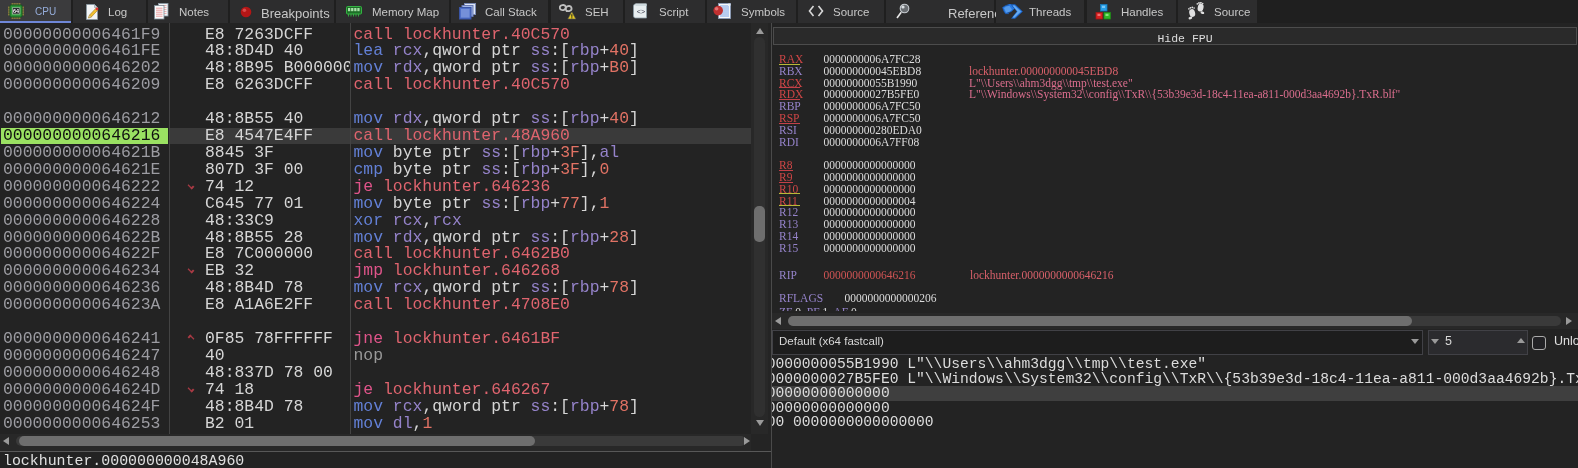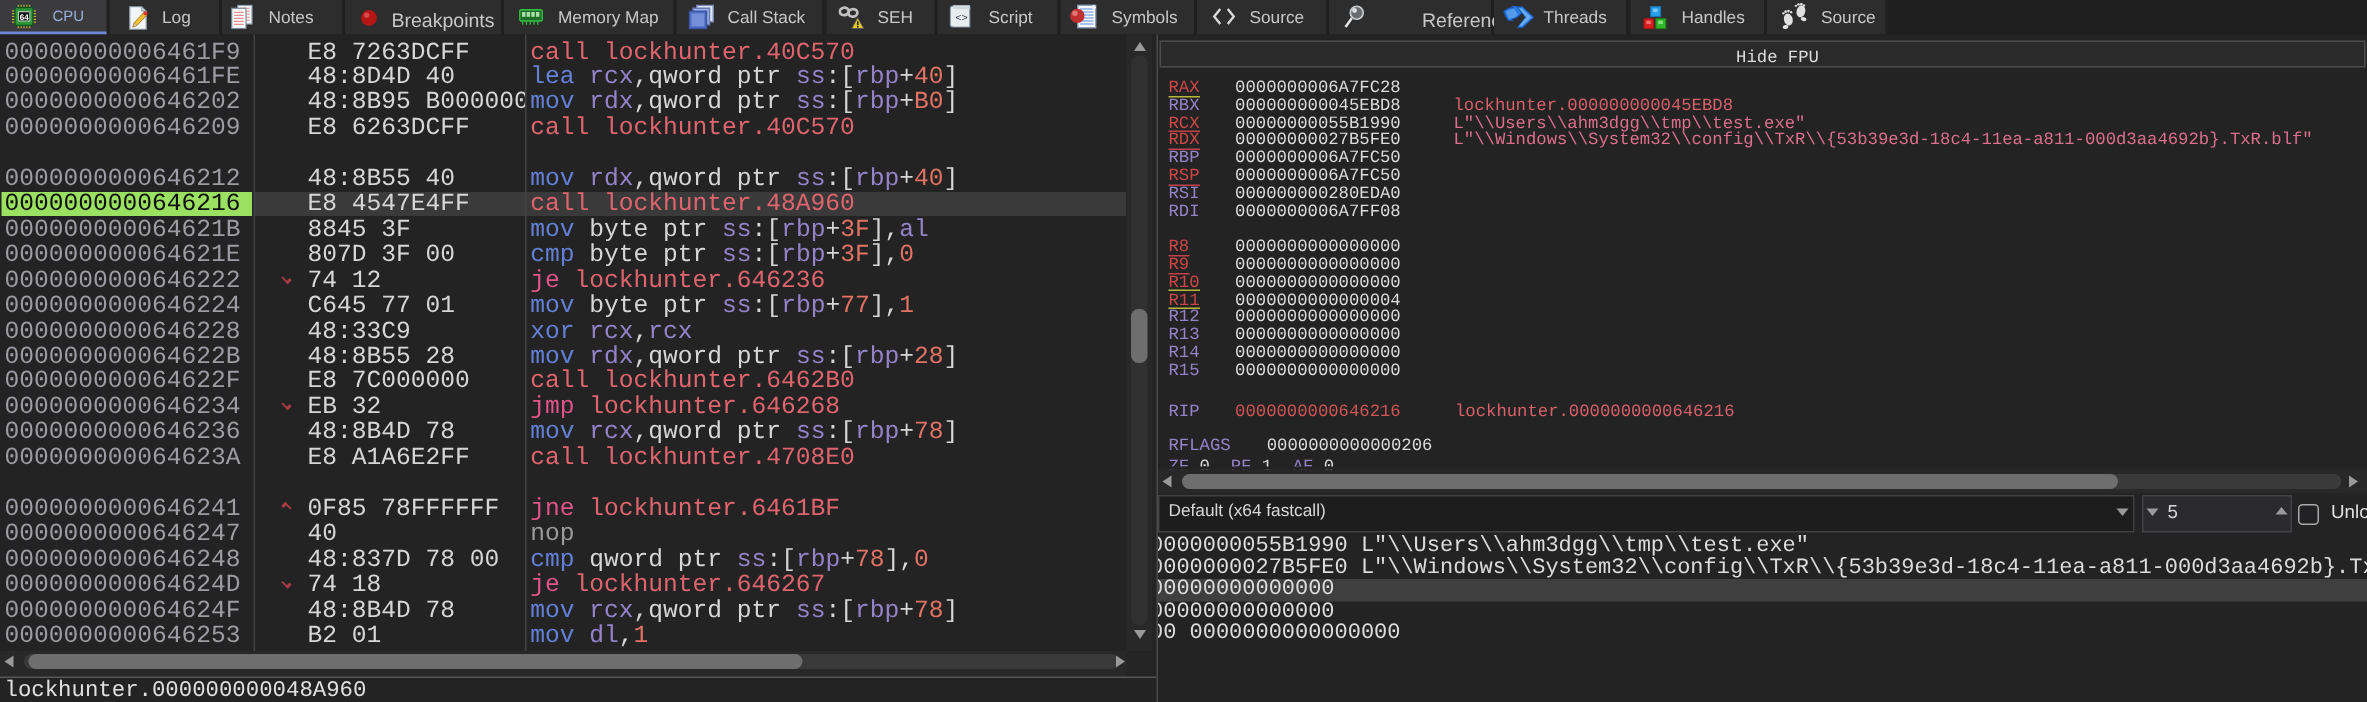--- a/index.html
+++ b/index.html
@@ -24,21 +24,21 @@
 
 .sbtrack{position:absolute;background:#3a3a3a;border-radius:6px}
 .sbthumb{position:absolute;background:#6e6e6e;border-radius:5px}
 .arr{position:absolute;width:0;height:0}
 
 #statusbar{position:absolute;left:0;top:451px;width:771px;height:17px;background:#232323;border-top:1px solid #585858}
 
 #rpanel{position:absolute;left:772px;top:23px;width:806px;height:445px;background:#232323;overflow:hidden}
 #splitter{position:absolute;left:771px;top:23px;width:1px;height:445px;background:#4a4a4a}
 #hidefpu{position:absolute;left:1px;top:4px;width:804px;height:18px;background:#2a2a2a;border:1px solid #4c4c4c;text-align:center;color:#dcdcdc}
-.reg{position:absolute;font-family:Liberation Mono, monospace;font-size:11.5px;line-height:12px;white-space:pre}
+.reg{position:absolute;font-family:Liberation Serif, serif;font-size:11.5px;line-height:12px;white-space:pre}
 .rn{color:#9583ca}.rr{color:#ce4646}.rv{color:#dcdcdc}.ra{color:#d8606a}.rp{color:#dc6e8e}
 
 .box{position:absolute;background:#1d1d1d;border:1px solid #414146}
 
 .arow{position:absolute;left:0;width:806px;height:15px;color:#dcdcdc}
 .atxt{font-family:"Liberation Mono",monospace;font-size:14.65px;line-height:15px;white-space:pre}
 </style></head><body>
 
 <div id="tabbar">
 <div class="tab sel" style="left:0px;width:71px"></div>
@@ -277,21 +277,20 @@
 <span class="instr dtxt"><span class="j">jne </span><span class="r">lockhunter.6461BF</span></span>
 </div>
 <div class="drow" style="top:323.98px">
 <span class="addr dtxt">0000000000646247</span>
 <span class="bytes dtxt">40</span>
 <span class="instr dtxt"><span style="color:#9a9a9a">nop</span></span>
 </div>
 <div class="drow" style="top:340.90px">
 <span class="addr dtxt">0000000000646248</span>
 <span class="bytes dtxt">48:837D 78 00</span>
-<span class="instr dtxt"><span class="b">cmp </span><span class="w">qword ptr </span><span class="p">ss</span><span class="w">:[</span><span class="p">rbp</span><span class="w">+</span><span class="n">78</span><span class="w">]</span><span class="w">,</span><span class="n">0</span></span>
 </div>
 <div class="drow" style="top:357.82px">
 <span class="addr dtxt">000000000064624D</span>
 <div class="car cdown" style="left:188px;top:5px"></div>
 <span class="bytes dtxt">74 18</span>
 <span class="instr dtxt"><span class="j">je </span><span class="r">lockhunter.646267</span></span>
 </div>
 <div class="drow" style="top:374.74px">
 <span class="addr dtxt">000000000064624F</span>
 <span class="bytes dtxt">48:8B4D 78</span>

